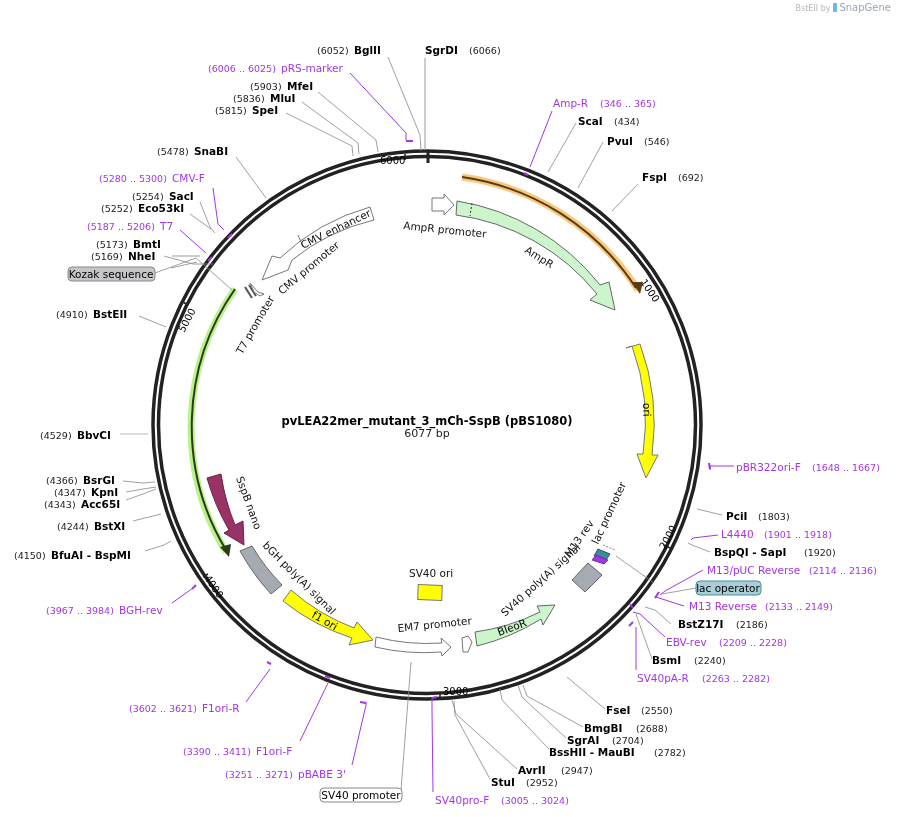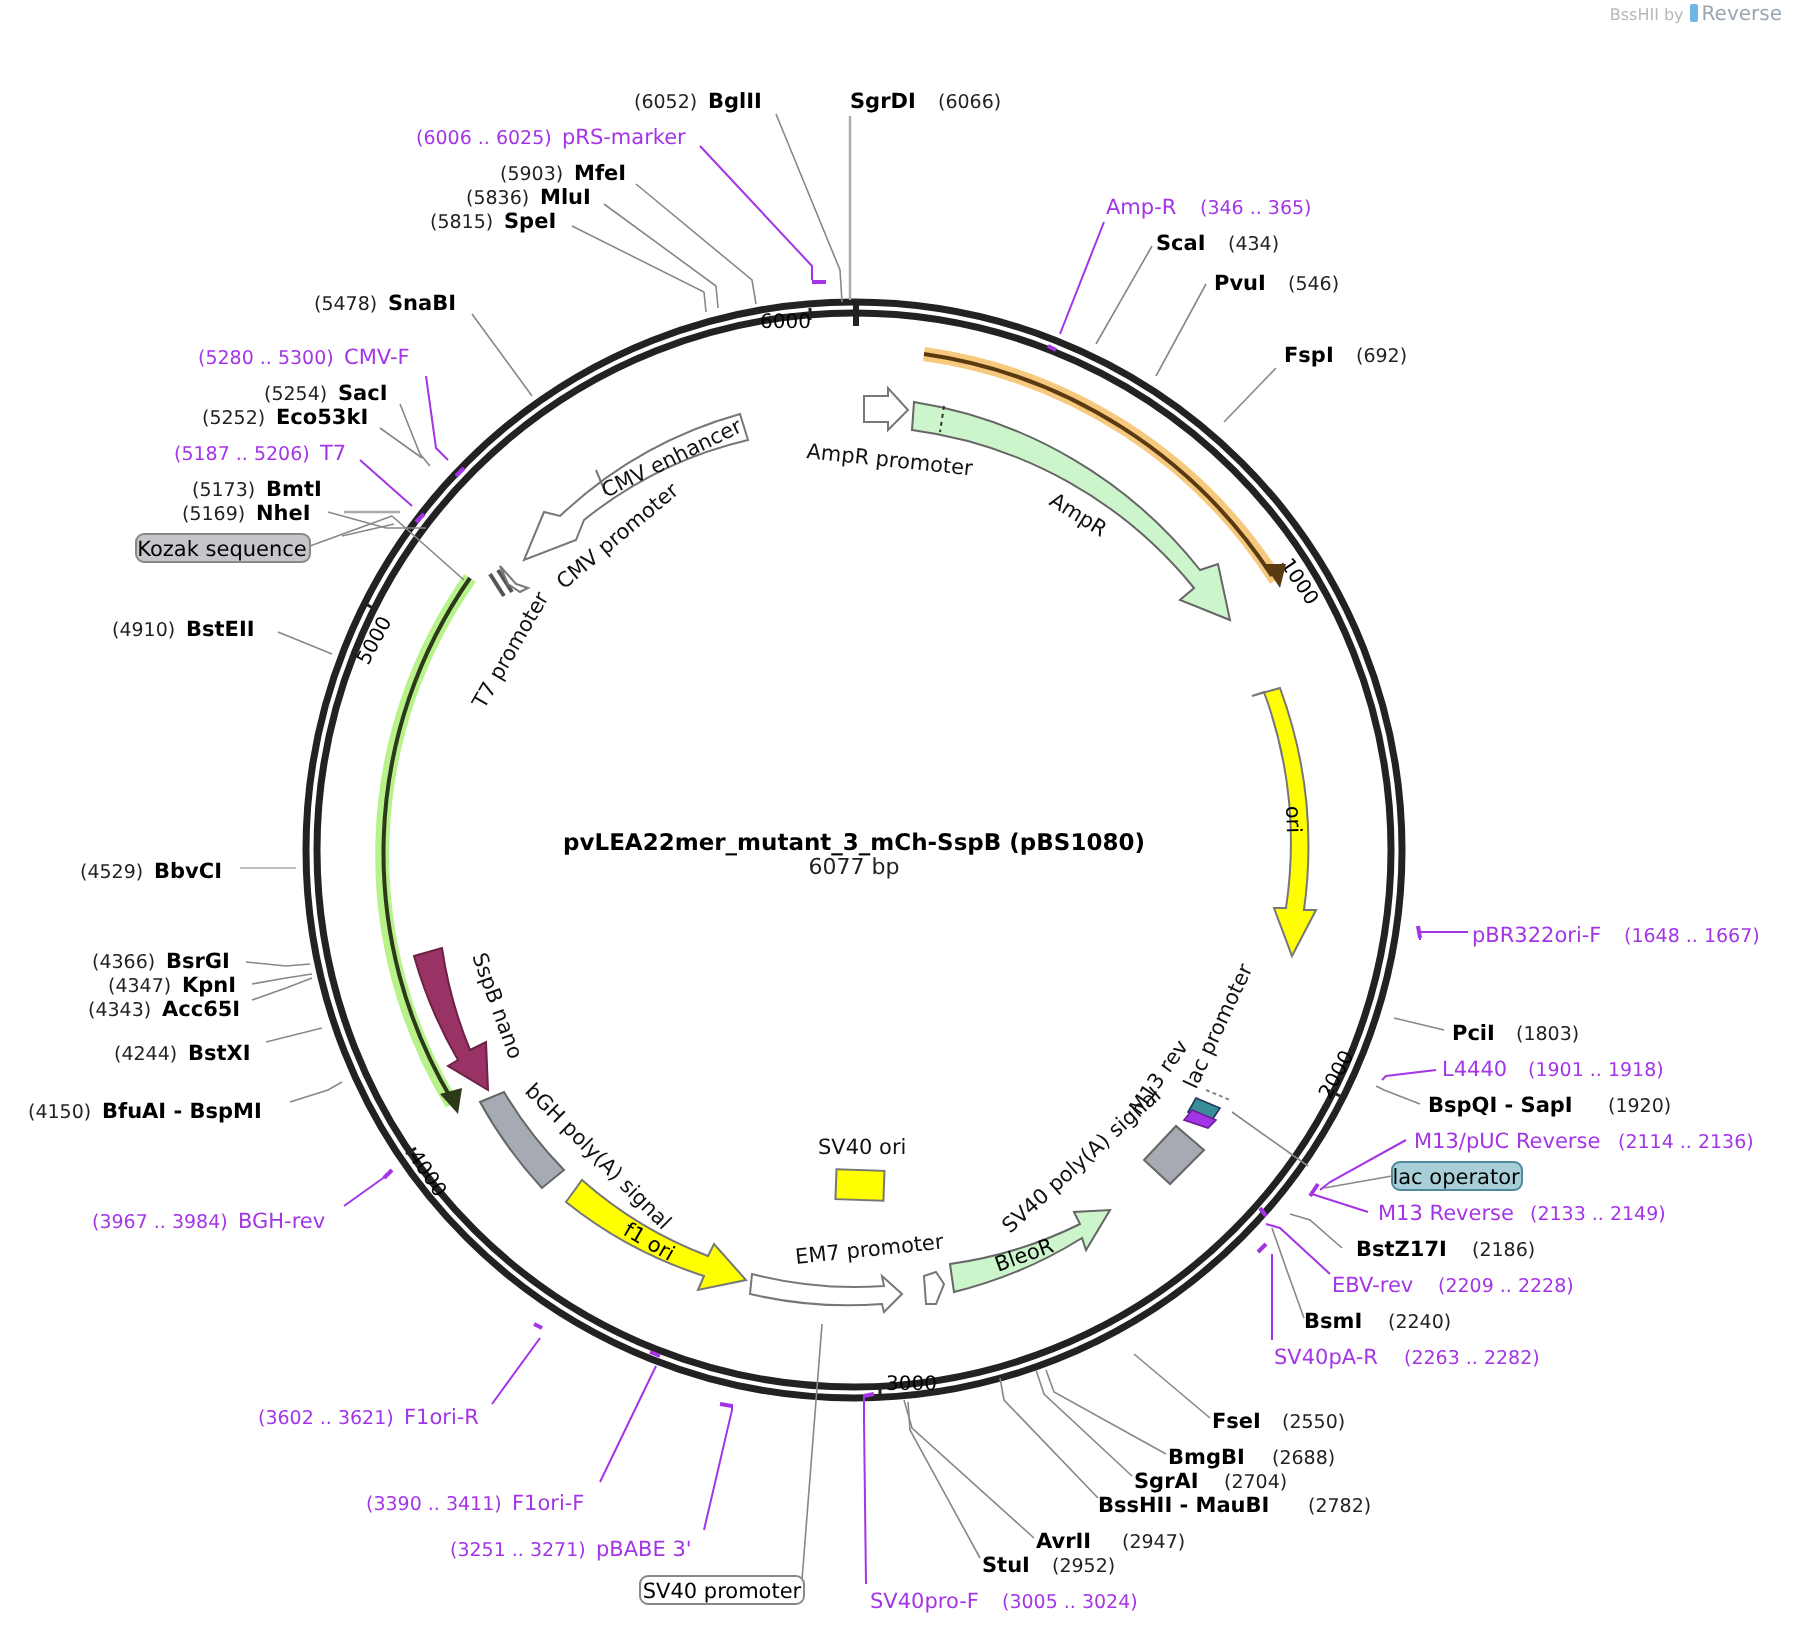--- a/index.html
+++ b/index.html
@@ -13,21 +13,21 @@
   .enz { font-size:10.5px; font-weight:bold; fill:#000; }
   .pos { font-size:9.5px; fill:#222; }
   .prm { font-size:10.5px; fill:#a335e6; }
   .prmpos { font-size:9.5px; fill:#a335e6; }
   .feat { font-size:10.5px; fill:#111; }
 </style>
 </head>
 <body>
 
 <div class="credit">
-  <span>BssHII by</span><span class="logo"></span><span class="brand">Reverse</span>
+  <span>BstEII by</span><span class="logo"></span><span class="brand">SnapGene</span>
 </div>
 
 <svg id="map" width="897" height="817" viewBox="0 0 897 817">
 
   <g>
     <circle cx="427" cy="425" r="274" fill="none" stroke="#222" stroke-width="3.5"></circle>
     <circle cx="427" cy="425" r="268.5" fill="none" stroke="#222" stroke-width="3.5"></circle>
   </g>
 
   <line x1="428" y1="151" x2="428" y2="163" stroke="#222" stroke-width="3"></line>

